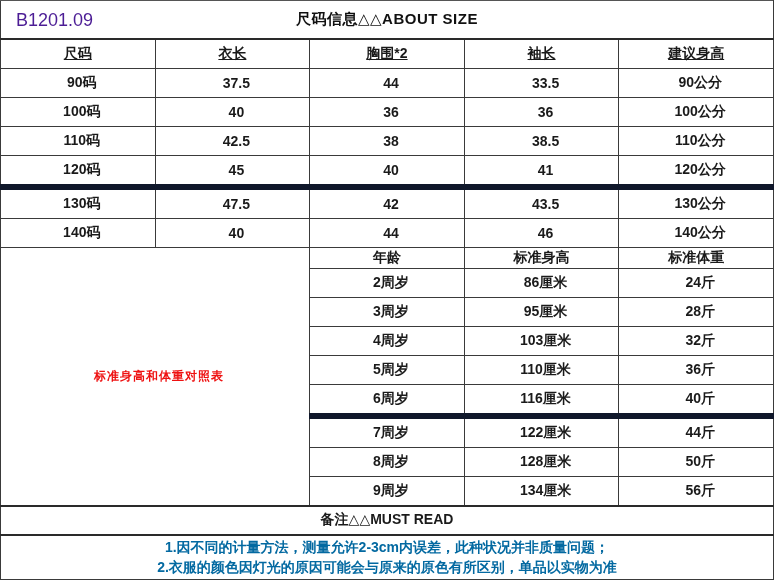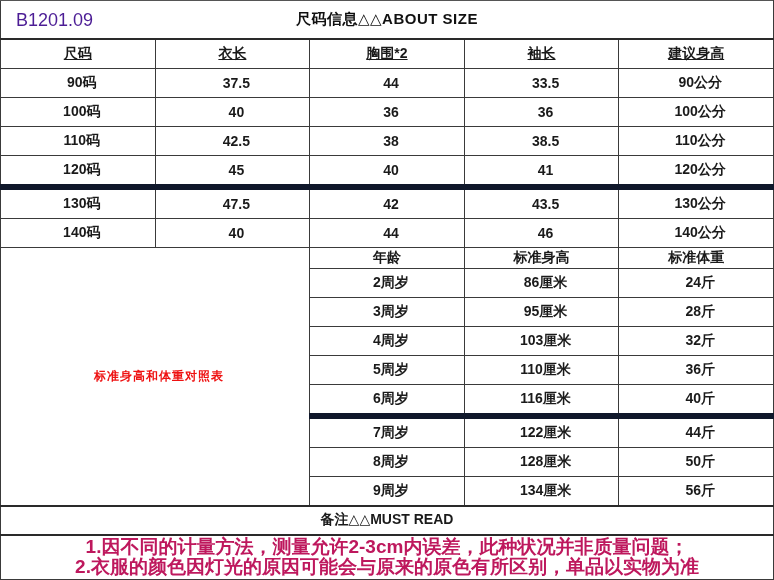--- a/index.html
+++ b/index.html
@@ -80,23 +80,23 @@
   tr.remark-row td {
     height: 27px;
     border-top: 2px solid #2a2a2a;
     border-bottom: 2px solid #2a2a2a;
   }
   tr.notes-row td {
     vertical-align: middle;
     white-space: normal;
   }
   .note-line {
-    font-size: 19px;
-    font-weight: bold;
-    color: #be185d;
+    font-size: 14px;
+    font-weight: bold;
+    color: #0369a1;
     line-height: 20px;
     text-align: center;
   }
 </style>
 </head>
 <body>
 
 <div class="page">
   <table class="chart">
     <colgroup>

